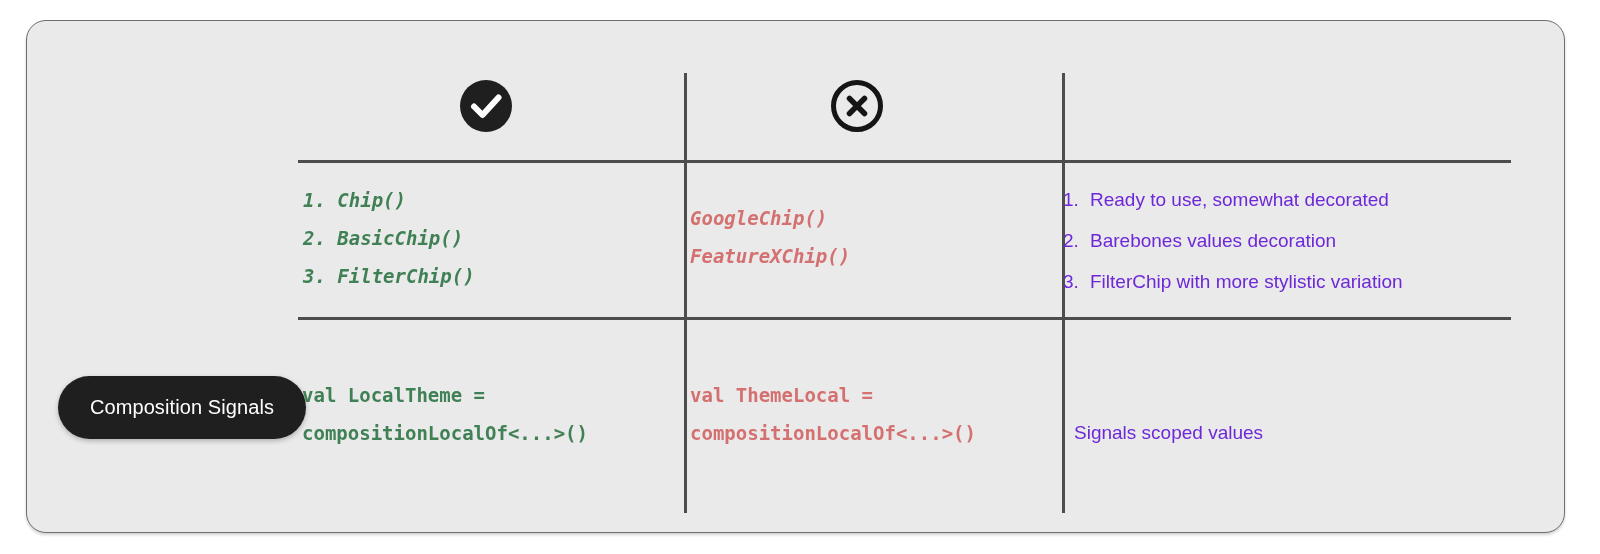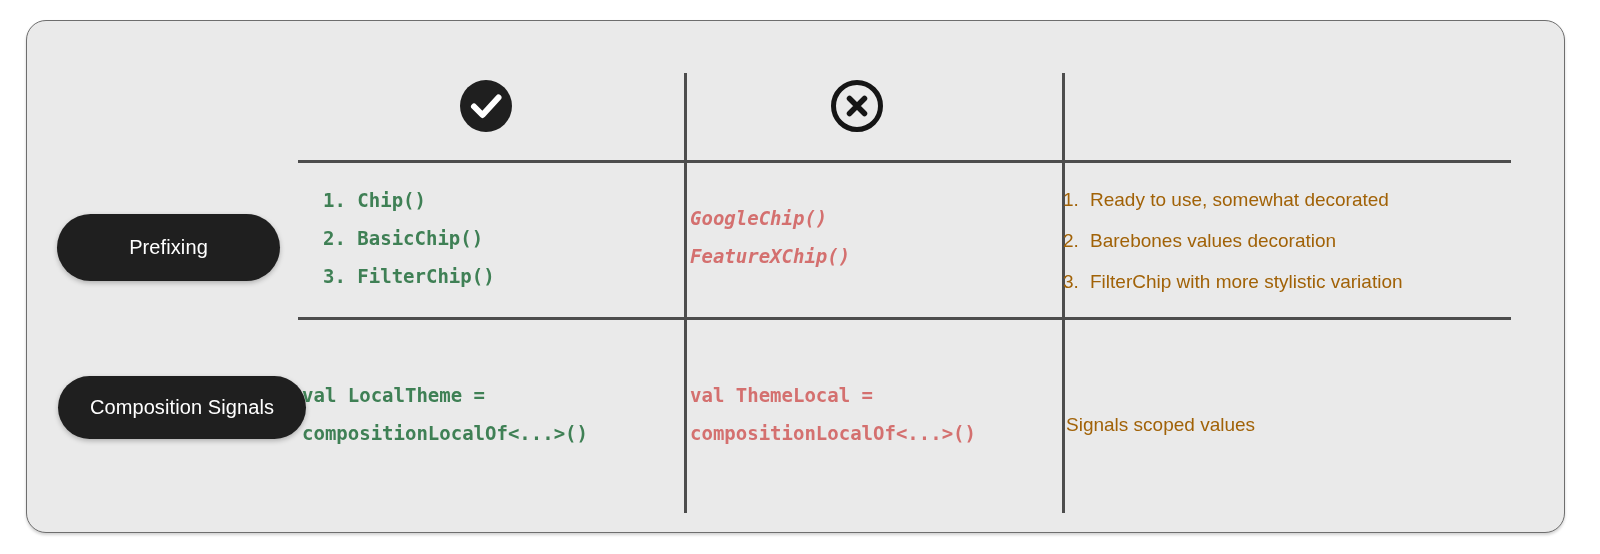--- a/index.html
+++ b/index.html
@@ -99,42 +99,42 @@
     position: absolute;
     font-family: "DejaVu Sans Mono", "Liberation Mono", monospace;
     font-size: 19px;
     font-weight: bold;
     line-height: 38px;
     white-space: pre;
   }
   .code.good { color: #3f8055; }
   .code.bad  { color: #d4706f; }
 
-  .code.c-good-1 { left: 296px; top: 160px; }
+  .code.c-good-1 { left: 276px; top: 160px; font-style: italic; }
   .code.c-bad-1  { left: 663px; top: 178px; font-style: italic; }
   .code.c-good-2 { left: 275px; top: 355px; }
   .code.c-bad-2  { left: 663px; top: 355px; }
 
   
   .notes {
     position: absolute;
-    color: #a16207;
+    color: #6d28d9;
     font-size: 19px;
     line-height: 41px;
   }
   .notes.n1 { left: 1031px; top: 158px; width: 470px; }
   .notes.n2 { left: 1031px; top: 375px; width: 470px; }
 
   .notes ol {
     margin: 0;
     padding: 0 0 0 26px;
     list-style-position: outside;
   }
   .notes ol li { padding-left: 6px; }
-  .notes .plain { margin: 8px; }
+  .notes .plain { margin: 16px; }
 </style>
 </head>
 <body>
 
 <div class="stage">
 
   <div class="card">
 
     <div class="hrule r1"></div>
     <div class="hrule r2"></div>
@@ -149,23 +149,20 @@
       </svg>
     </div>
 
     <div class="hdr-icon cross">
       <svg viewBox="0 0 56 56" xmlns="http://www.w3.org/2000/svg">
         <circle cx="28" cy="28" r="23.5" fill="none" stroke="#151515" stroke-width="5"></circle>
         <path d="M20.5 20.5 L35.5 35.5 M35.5 20.5 L20.5 35.5" fill="none" stroke="#151515" stroke-width="5.5" stroke-linecap="round"></path>
       </svg>
     </div>
 
-    <div class="pill prefixing">
-      <span>Prefixing</span>
-    </div>
 
     <div class="pill complocals">
       <span>Composition Signals</span>
     </div>
 
     <div class="code good c-good-1">1. Chip()
 2. BasicChip()
 3. FilterChip()</div>
 
     <div class="code bad c-bad-1">GoogleChip()

